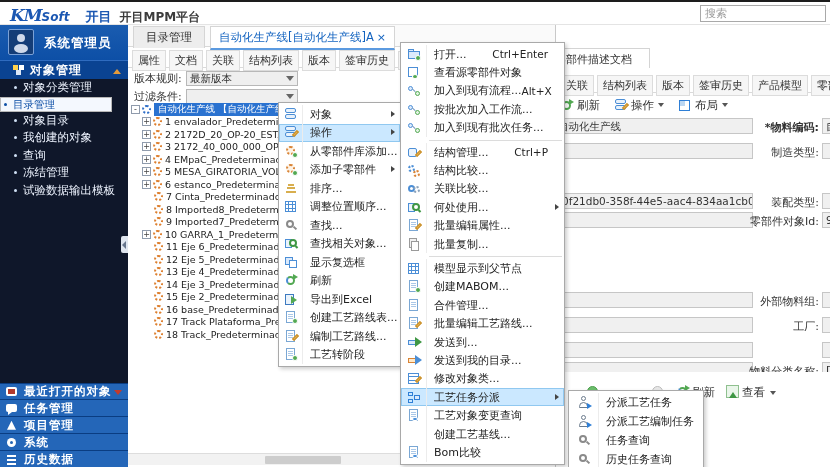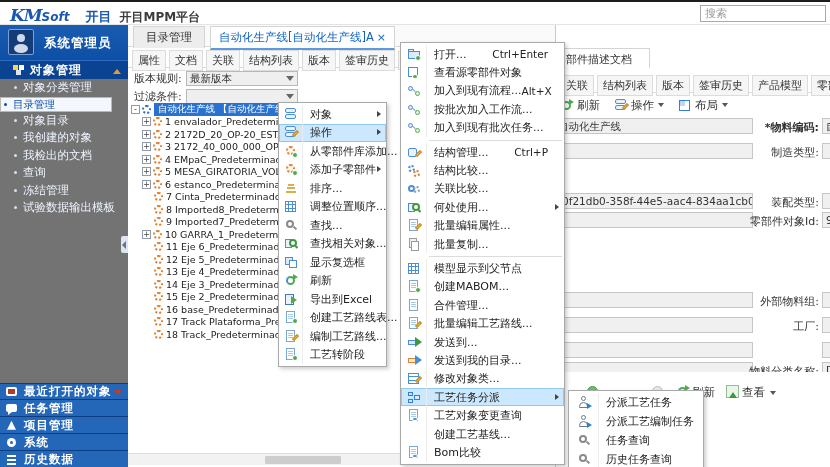--- a/index.html
+++ b/index.html
@@ -9,21 +9,21 @@
 .topstrip{position:absolute;left:0;top:0;width:830px;height:2px;background:#1d1d1d}
 .topbar{position:absolute;left:0;top:2px;width:830px;height:23px;background:#fff;border-bottom:1px solid #e4e4e4}
 .logo{position:absolute;left:10px;top:3px;white-space:nowrap}
 .lg-km{font-family:"DejaVu Serif",serif;font-style:italic;font-weight:bold;font-size:17px;color:#1b57b2;letter-spacing:-1px}
 .lg-soft{font-style:italic;font-weight:bold;font-size:12px;color:#1b57b2}
 .lg-cn{font-weight:bold;font-size:13px;color:#1b57b2;margin-left:16px}
 .lg-title{font-weight:bold;font-size:12px;color:#3c3c3c;margin-left:8px}
 .search{position:absolute;left:700px;top:3px;width:126px;height:17px;border:1px solid #a9a9a9;font-size:11px;padding:0 4px;color:#333;font-family:"DejaVu Sans",sans-serif}
 .search::placeholder{color:#999}
 
-.sidebar{position:absolute;left:0;top:25px;width:128px;height:442px;background:#737373;color:#fff}
+.sidebar{position:absolute;left:0;top:25px;width:128px;height:442px;background:#0f172a;color:#fff}
 .user{height:35px;position:relative;background:linear-gradient(#1a5cb0,#0d4fa6)}
 .avatar{position:absolute;left:8px;top:4px;width:26px;height:26px;background:#143d77;border:1px solid #7ba1d6;border-radius:2px}
 .avatar i{position:absolute;background:#cfd9ea;border-radius:50%}
 .av-head{left:8px;top:4px;width:8px;height:8px}
 .av-body{left:5px;top:14px;width:14px;height:9px;border-radius:7px 7px 0 0}
 .user-name{position:absolute;left:44px;top:10px;font-size:12.5px;font-weight:bold;letter-spacing:1px}
 .sb-header{height:19px;background:#0a4392;border-top:1px solid #2f6cc0;display:flex;align-items:center;padding-left:12px;position:relative}
 .sb-header .lbl{font-size:12px;font-weight:bold;margin-left:4px;letter-spacing:1px}
 .sb-caret{position:absolute;right:7px;top:8px;width:0;height:0;border-left:4px solid transparent;border-right:4px solid transparent;border-bottom:5px solid #e59b3a}
 .sb-item{height:17.5px;display:flex;align-items:center;padding-left:14px;font-size:11.5px;color:#eef4ff;cursor:pointer}
@@ -74,21 +74,21 @@
 .fl{left:-35px;width:232px}
 .flabel2{position:absolute;left:150px;width:113px;text-align:right;font-size:11px;color:#333;top:2px;white-space:nowrap}
 .flabel2.strong{font-weight:bold}
 .frr{left:266px;width:50px}
 .fta{position:absolute;left:-35px;top:101px;width:303px;height:70px;background:#fdfdfd;border:1px solid #c6c6c6;font-size:10.5px;color:#333;padding:2px 3px 2px 42px;white-space:nowrap}
 .rp-toolbar2{position:absolute;left:0;top:358px;width:275px;height:22px}
 .rp-toolbar2 .abs{position:absolute;top:2px}
 .tb2label{font-size:11.5px;color:#333}
 
 .menu{position:absolute;background:#fff;border:1px solid #a9a9a9;box-shadow:2px 2px 4px rgba(0,0,0,.2);padding:2px 0}
-#menu1{left:278px;top:102px;width:109px;z-index:10}
+#menu1{left:278px;top:102px;width:123px;z-index:10}
 #menu2{left:400px;top:42px;width:165px;z-index:11}
 #menu3{left:568px;top:390px;width:136px;z-index:12}
 .mi{display:flex;align-items:center;position:relative;cursor:pointer}
 #menu1 .mi{height:18.5px}
 #menu2 .mi{height:18.4px}
 #menu3 .mi{height:19px}
 .mi .gut{align-self:stretch;display:flex;align-items:center;justify-content:center;border-right:1px solid #ececec;flex:none}
 .mi .ml{margin-left:7px;font-size:11px;color:#222;white-space:nowrap}
 .mi .msc{margin-left:auto;margin-right:16px;font-size:10.5px;color:#222;white-space:nowrap}
 .mi .marrow{position:absolute;right:5px;top:50%;margin-top:-3.5px;width:0;height:0;border-top:3.5px solid transparent;border-bottom:3.5px solid transparent;border-left:4.5px solid #444}
@@ -132,24 +132,20 @@
           <span class="bullet"></span>
           <span>目录管理</span>
         </div>
         <div class="sb-item">
           <span class="bullet"></span>
           <span>对象目录</span>
         </div>
         <div class="sb-item">
           <span class="bullet"></span>
           <span>我创建的对象</span>
-        </div>
-        <div class="sb-item">
-          <span class="bullet"></span>
-          <span>我检出的文档</span>
         </div>
         <div class="sb-item">
           <span class="bullet"></span>
           <span>查询</span>
         </div>
         <div class="sb-item">
           <span class="bullet"></span>
           <span>冻结管理</span>
         </div>
         <div class="sb-item">

